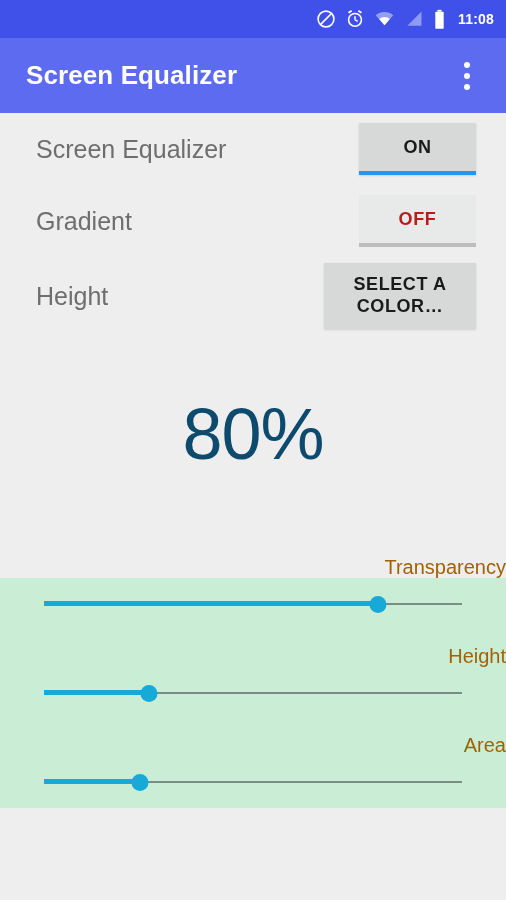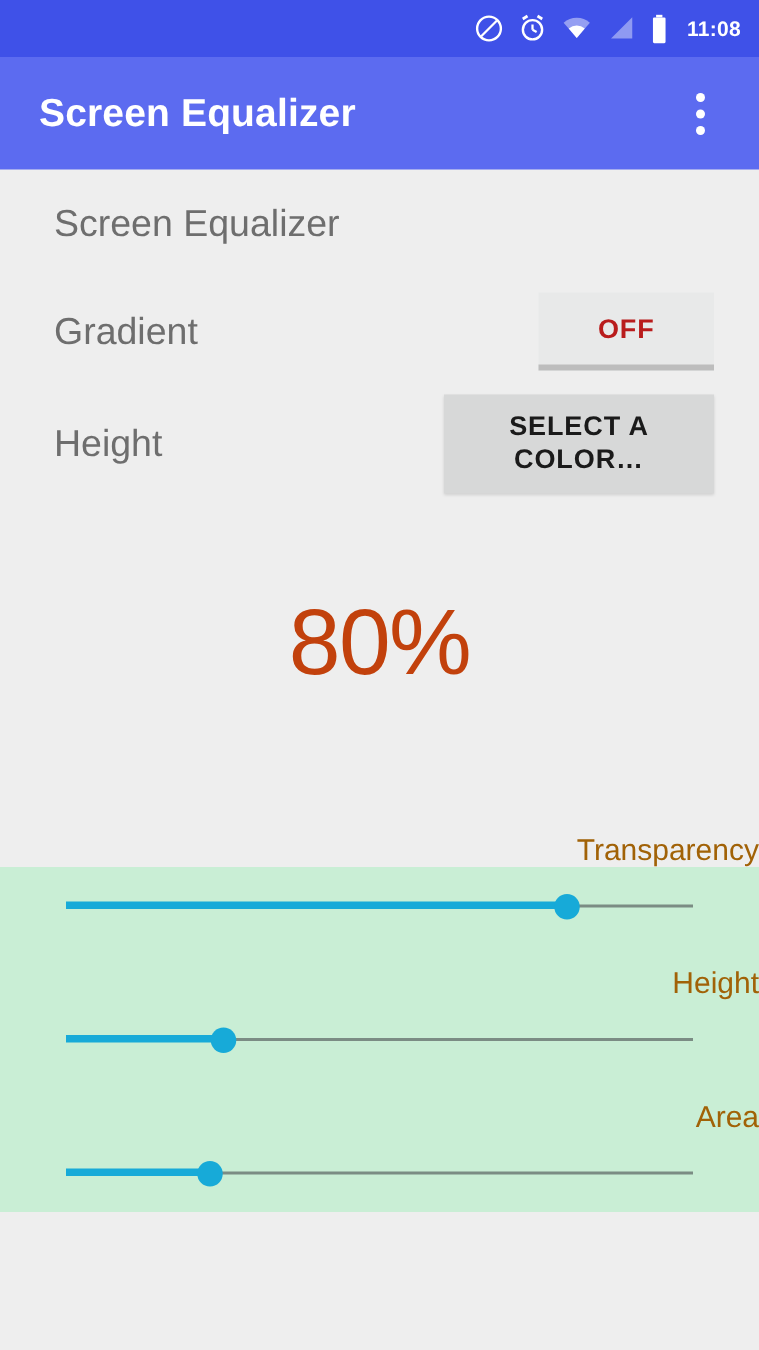--- a/index.html
+++ b/index.html
@@ -61,39 +61,39 @@
     display:flex; align-items:center; justify-content:center;
     color:#1a1a1a; font-size:18px; font-weight:bold;
     letter-spacing:0.6px; cursor:pointer;
     box-shadow:0 1px 2px rgba(0,0,0,0.13);
   }
   .toggle-btn.off {
     background:#e8e9e9; border-bottom-color:#bdbdbd;
     color:#b91c1c; box-shadow:none;
   }
   .color-btn {
-    width:180px; min-height:66px; padding:6px 4px;
+    width:152px; min-height:66px; padding:6px 4px;
     background:#d7d8d8;
     display:flex; align-items:center; justify-content:center;
     text-align:center; line-height:1.22;
     color:#1a1a1a; font-size:18px; font-weight:bold;
     letter-spacing:0.6px; cursor:pointer;
     box-shadow:0 1px 2px rgba(0,0,0,0.13);
   }
   .row-equalizer { height:72px; }
   .row-gradient  { height:72px; }
   .row-color     { height:78px; }
 
   
   .percent-wrap {
     position:absolute; top:398px; left:0; width:506px;
     text-align:center;
   }
   .percent {
-    color:#c2410c; font-size:62px; line-height:1;
+    color:#0c4a6e; font-size:72px; line-height:1;
     letter-spacing:-1px;
   }
 
   
   .green-band {
     position:absolute; top:578px; left:0;
     width:506px; height:230px;
     background:#c9eed5;
   }
 
@@ -159,20 +159,21 @@
       <i></i>
         <i></i>
         <i></i>
     </div>
   </div>
 
   <div class="settings">
 
     <div class="row row-equalizer">
       <div class="row-label">Screen Equalizer</div>
+      <div class="toggle-btn">ON</div>
     </div>
 
     <div class="row row-gradient">
       <div class="row-label">Gradient</div>
       <div class="toggle-btn off">OFF</div>
     </div>
 
     <div class="row row-color">
       <div class="row-label">Height</div>
       <div class="color-btn">SELECT A COLOR…</div>

